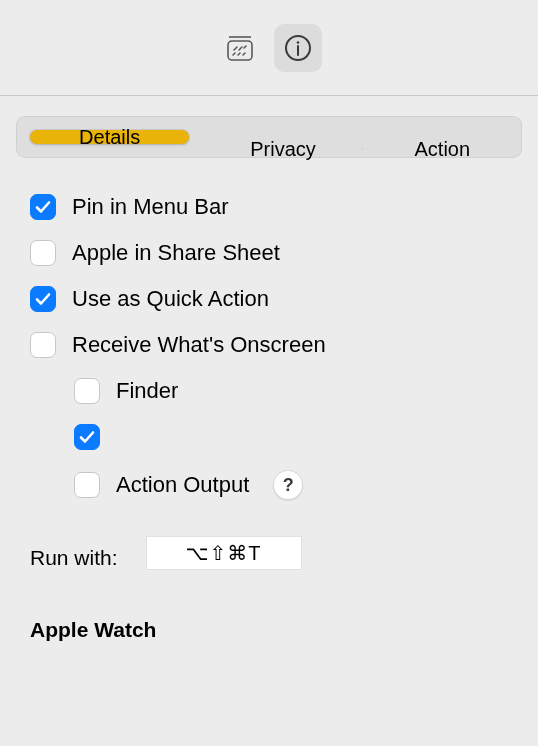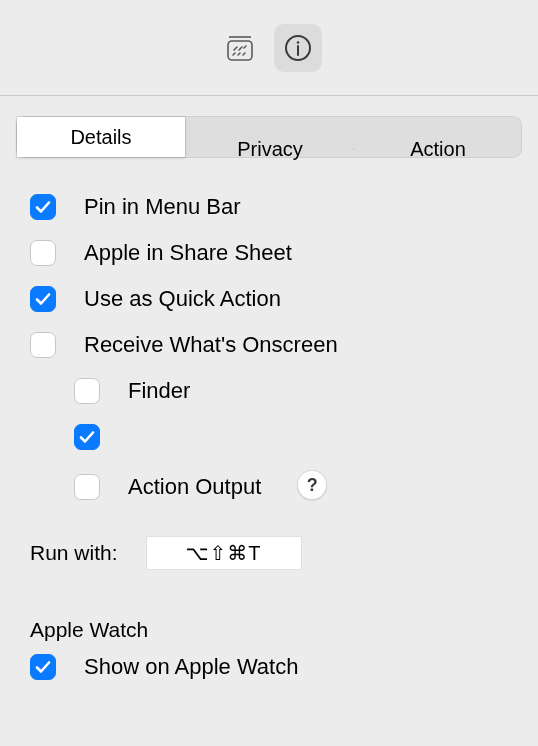--- a/index.html
+++ b/index.html
@@ -42,39 +42,39 @@
     flex: 1;
     display: flex;
     align-items: center;
     justify-content: center;
     font-size: 20px;
     cursor: default;
     position: relative;
     margin-top: 24px;
   }
   .segment.selected {
-    background: #ffffff;
-    border-radius: 0;
+    background: #eab308;
+    border-radius: 16px;
     box-shadow: 0 0 0 1px rgba(0,0,0,0.08), 0 1px 3px rgba(0,0,0,0.15);
-    margin: 1px;
+    margin: 14px;
   }
   .seg-div {
     position: absolute;
     right: 0;
     top: 8px;
     bottom: 8px;
     width: 1px;
     background: #c8c8c8;
   }
 
   .option-list { padding-left: 14px; }
   .row {
     display: flex;
-    align-items: flex-end;
-    gap: 28px;
+    align-items: center;
+    gap: 16px;
     margin-bottom: 20px;
   }
   .row.sub { padding-left: 44px; }
   .checkbox {
     width: 26px;
     height: 26px;
     border-radius: 7px;
     background: #fff;
     border: 1px solid #c7c7c7;
     display: flex;
@@ -99,44 +99,44 @@
     align-items: center;
     justify-content: center;
     font-size: 18px;
     font-weight: 600;
     color: #3a3a3a;
     margin-left: 8px;
   }
 
   .runwith-row {
     display: flex;
-    align-items: center;
+    align-items: flex-end;
     gap: 28px;
     padding-left: 14px;
     margin-top: 36px;
     margin-bottom: 48px;
   }
   .runwith-label { font-size: 21px; }
   .runwith-field {
     width: 156px;
     height: 34px;
     background: #fff;
     border: 1px solid #e1e1e1;
     display: flex;
     align-items: center;
     justify-content: center;
     font-size: 20px;
     letter-spacing: 1px;
   }
 
   .section-head {
-    font-weight: 400;
+    font-weight: 700;
     font-size: 21px;
     padding-left: 14px;
-    margin-bottom: 12px;
+    margin-bottom: 28px;
   }
 </style>
 </head>
 <body>
 
 <div class="toolbar">
   <div class="tb-btn">
     <svg width="30" height="30" viewBox="0 0 30 30" fill="none" stroke="#5a5a5a" stroke-width="1.6">
       <line x1="4" y1="4" x2="26" y2="4"></line>
       <rect x="3" y="8" width="24" height="19" rx="4"></rect>
@@ -222,24 +222,14 @@
 
   <div class="runwith-row">
     <span class="runwith-label">Run with:</span>
     <div class="runwith-field">
       <span>⌥⇧⌘T</span>
     </div>
   </div>
 
   <div class="section-head">Apple Watch</div>
 
-  <div class="option-list">
-    <div class="row">
-      <div class="checkbox checked">
-          <svg width="18" height="18" viewBox="0 0 18 18">
-            <path d="M3 9.5 L7 13.5 L15 4.5" fill="none" stroke="#fff" stroke-width="2.6" stroke-linecap="round" stroke-linejoin="round"></path>
-          </svg>
-        </div>
-      <span class="label">Show on Apple Watch</span>
-    </div>
-  </div>
 
 </div>
 
 </body></html>

